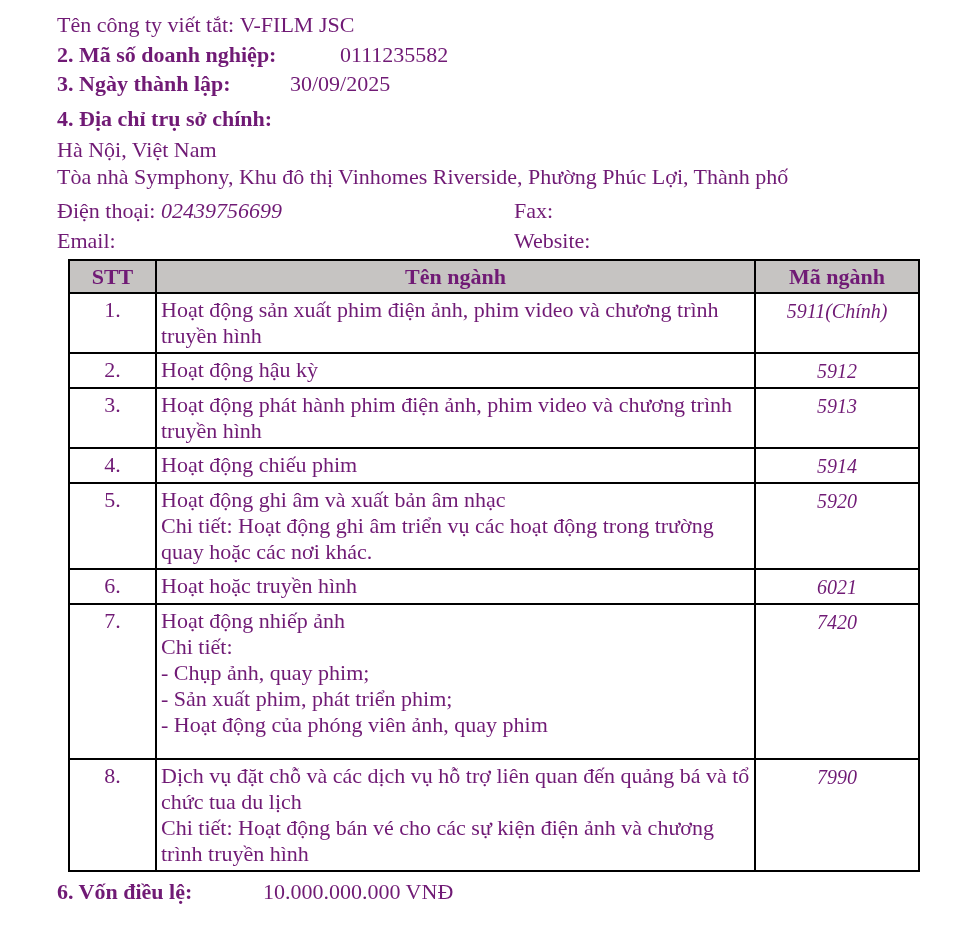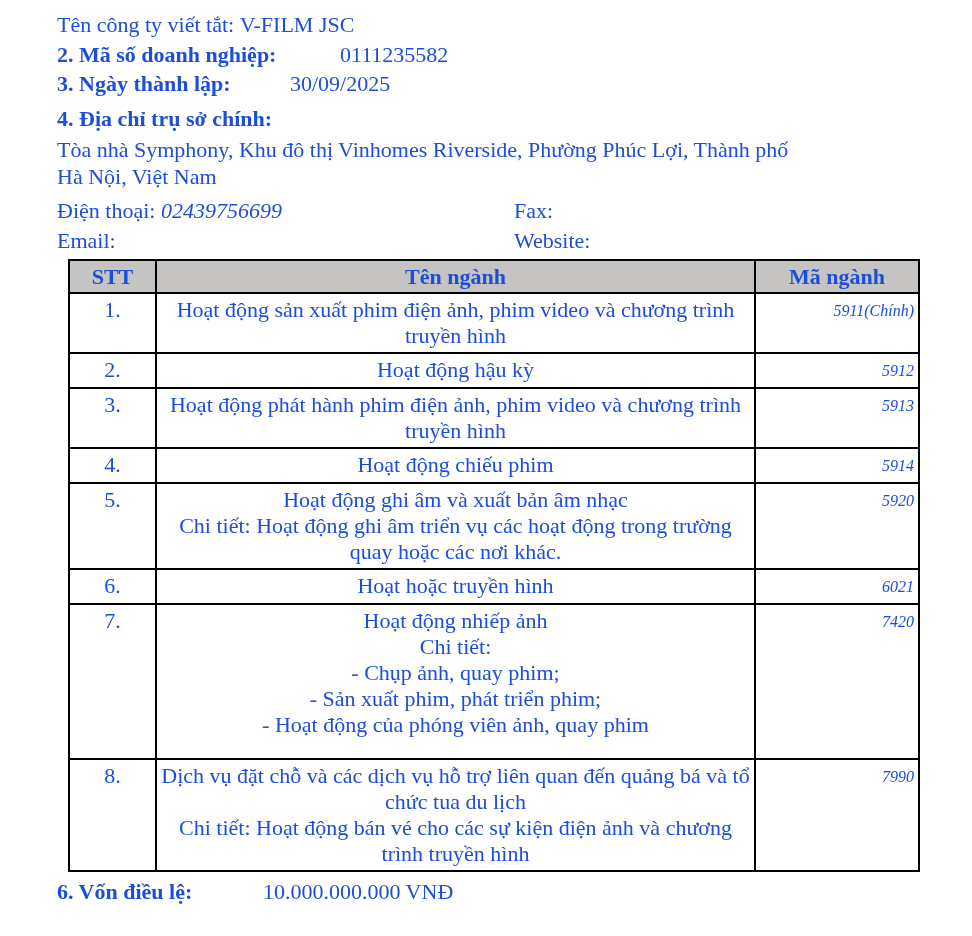--- a/index.html
+++ b/index.html
@@ -1,20 +1,20 @@
 <!DOCTYPE html>
 <html><head>
 <meta charset="utf-8">
 <style>
   html,body { margin:0; padding:0; background:#fff; }
   .doc {
     position:relative;
     width:972px; height:936px;
     background:#ffffff;
-    color:#1d4ed8;
+    color:#701a75;
     font-family:"Liberation Serif","DejaVu Serif",serif;
     font-size:22px;
     line-height:27px;
     overflow:hidden;
   }
   .line { margin:0 0 0 57px; }
   .l1 { margin-top:11px; }
   .l2 { margin-top:3px; }
   .l3 { margin-top:2px; }
   .l4 { margin-top:8px; }
@@ -45,47 +45,47 @@
   }
   table.industries th {
     background:#c6c4c2;
     font-weight:bold;
     text-align:center;
     padding:2px 3px;
     line-height:27px;
   }
   table.industries td { line-height:26px; padding:3px 4px; }
   table.industries td.stt  { text-align:center; }
-  table.industries td.name { text-align:center; }
+  table.industries td.name { text-align:left; }
   table.industries td.code {
-    text-align:right;
+    text-align:center;
     font-style:italic;
-    font-size:16px;
+    font-size:20px;
     padding-top:4px;
   }
   table.industries tbody tr:nth-child(7) td { height:146px; }
 
   .capital { margin-top:8px; margin-left:57px; line-height:24px; }
 </style>
 </head>
 <body>
 
 <div class="doc">
 
   <p class="line l1"><span>Tên công ty viết tắt:</span>&nbsp;<span>V-FILM JSC</span></p>
 
   <p class="line l2"><span class="field-label w-mst">2. Mã số doanh nghiệp:</span><span>0111235582</span></p>
 
   <p class="line l3"><span class="field-label w-date">3. Ngày thành lập:</span><span>30/09/2025</span></p>
 
   <p class="line l4 bold">4. Địa chỉ trụ sở chính:</p>
 
   <div class="line address">
+    <div>Hà Nội, Việt Nam</div>
     <div>Tòa nhà Symphony, Khu đô thị Vinhomes Riverside, Phường Phúc Lợi, Thành phố</div>
-    <div>Hà Nội, Việt Nam</div>
   </div>
 
   <div class="line contact-row">
     <span>Điện thoại:</span>&nbsp;<span class="italic">02439756699</span>
     <span class="col2">Fax:</span>
   </div>
 
   <div class="line contact-row second">
     <span>Email:</span>
     <span class="col2">Website:</span>

